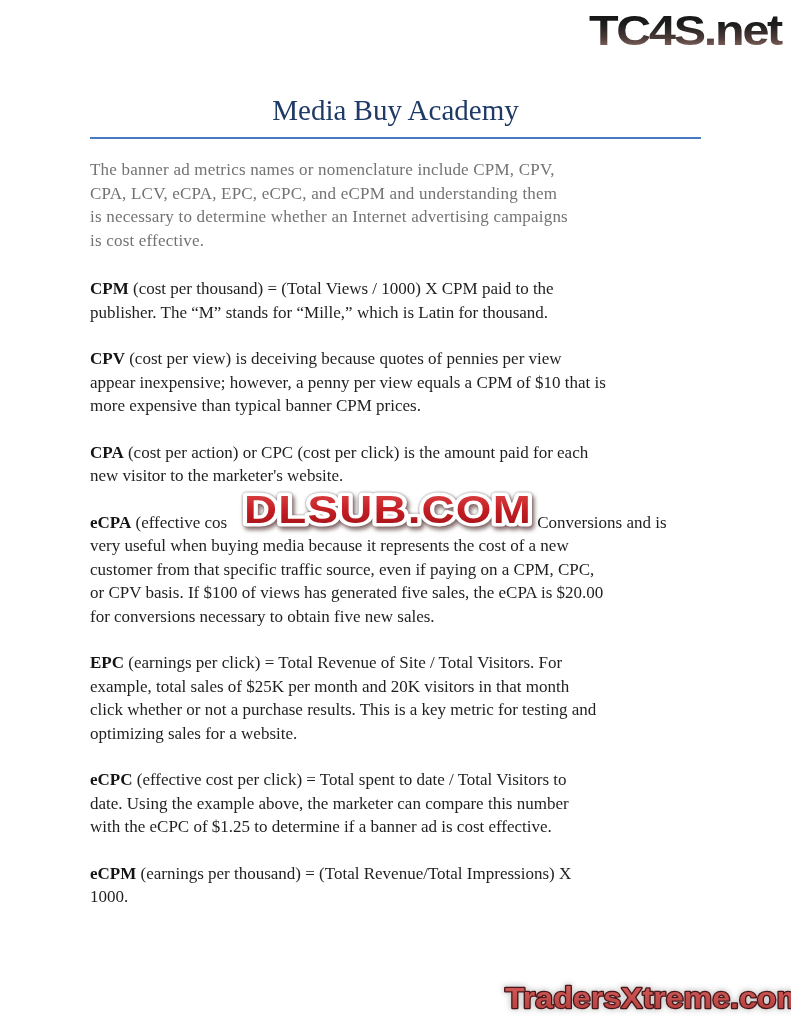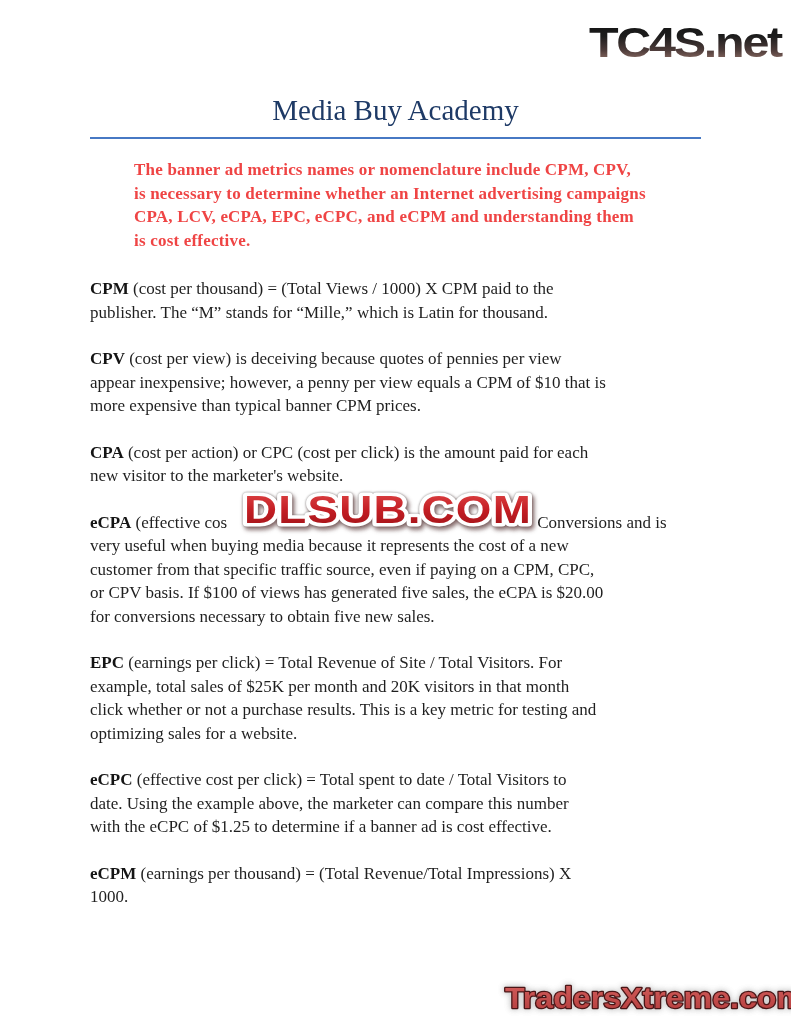--- a/index.html
+++ b/index.html
@@ -1,32 +1,32 @@
 <!DOCTYPE html>
 <html><head>
 <meta charset="utf-8">
 <style>
   html,body{margin:0;padding:0;background:#ffffff;}
   .page{position:relative;width:791px;height:1024px;background:#ffffff;overflow:hidden;
         font-family:"Liberation Serif", serif;color:#1f1f1f;}
 
   
-  .logo-top{position:absolute;top:14px;right:4px;}
+  .logo-top{position:absolute;top:2px;right:4px;}
 
   
   .title{position:absolute;top:86px;left:90px;width:611px;margin:0;text-align:center;
          font-family:"Liberation Serif", serif;font-weight:400;font-size:29px;line-height:48px;
          color:#1e3a66;}
   .title-rule{position:absolute;top:137px;left:90px;width:611px;height:0;
               border-top:2px solid #4779c4;}
 
   
   .content{position:absolute;top:158px;left:90px;width:622px;font-size:17px;}
   .line{line-height:23.5px;white-space:nowrap;}
-  .intro{font-weight:bold;color:#ef4444;margin-bottom:25px;letter-spacing:0.2px;margin-left:44px;}
+  .intro{font-weight:normal;color:#737373;margin-bottom:25px;letter-spacing:0.2px;}
   .para{margin-bottom:23px;}
   .para strong{font-weight:bold;color:#141414;}
   .gap{display:inline-block;width:310px;}
 
   
   .wm-middle{position:absolute;left:234px;top:484px;
              filter:drop-shadow(2px 3px 2px rgba(90,40,40,0.55)) drop-shadow(0 0 1px rgba(110,110,110,0.8));}
   
   .wm-bottom{position:absolute;left:499px;top:974px;
              filter:drop-shadow(0 0 3px #c9c9c9) drop-shadow(0 0 1px #dddddd);}
@@ -50,22 +50,22 @@
       <text x="198" y="43" text-anchor="end" font-family="Liberation Sans, sans-serif" font-size="43" font-weight="bold" letter-spacing="-2" fill="url(#tc4sGrad)" textLength="192" lengthAdjust="spacingAndGlyphs">TC4S.net</text>
     </svg>
   </div>
 
   <h1 class="title">Media Buy Academy</h1>
   <div class="title-rule"></div>
 
   <div class="content">
     <div class="intro" id="intro">
         <div class="line">The banner ad metrics names or nomenclature include CPM, CPV,</div>
+        <div class="line">CPA, LCV, eCPA, EPC, eCPC, and eCPM and understanding them</div>
         <div class="line">is necessary to determine whether an Internet advertising campaigns</div>
-        <div class="line">CPA, LCV, eCPA, EPC, eCPC, and eCPM and understanding them</div>
         <div class="line">is cost effective.</div>
       </div>
     <div id="paragraphs">
         <div class="para">
           <div class="line"><strong>CPM</strong> (cost per thousand) = (Total Views / 1000) X CPM paid to the</div>
           <div class="line">publisher. The “M” stands for “Mille,” which is Latin for thousand.</div>
         </div>
         <div class="para">
           <div class="line"><strong>CPV</strong> (cost per view) is deceiving because quotes of pennies per view</div>
           <div class="line">appear inexpensive; however, a penny per view equals a CPM of $10 that is</div>

